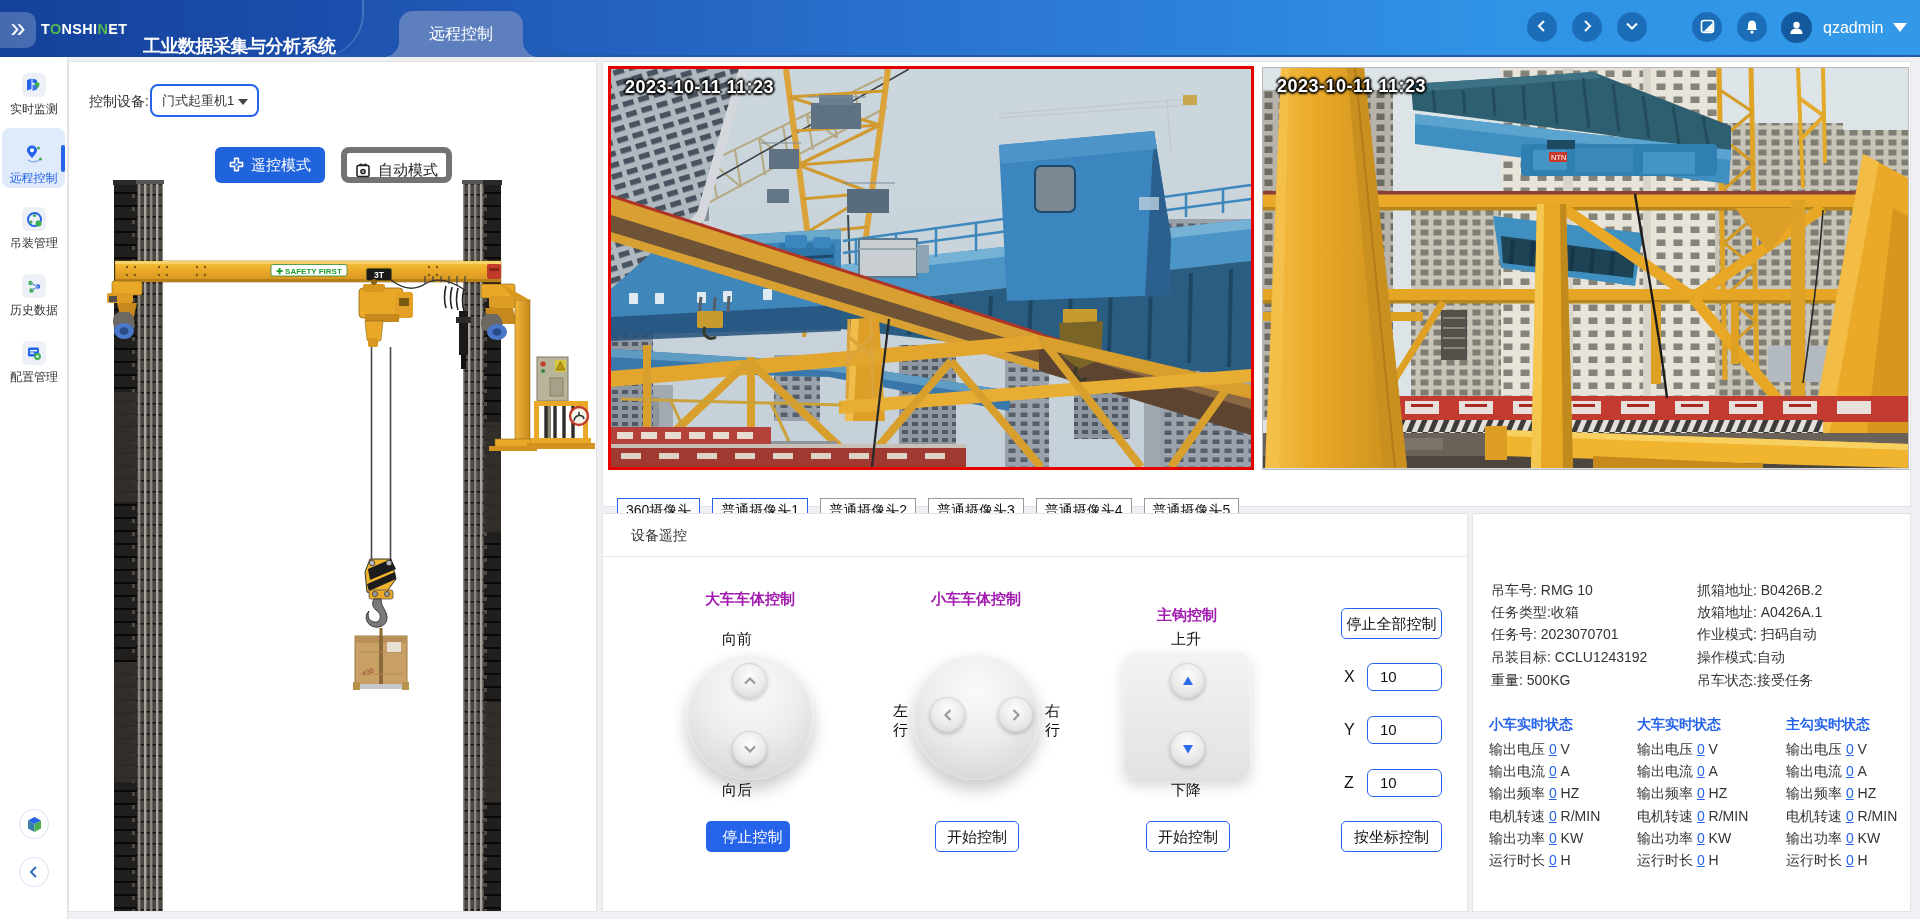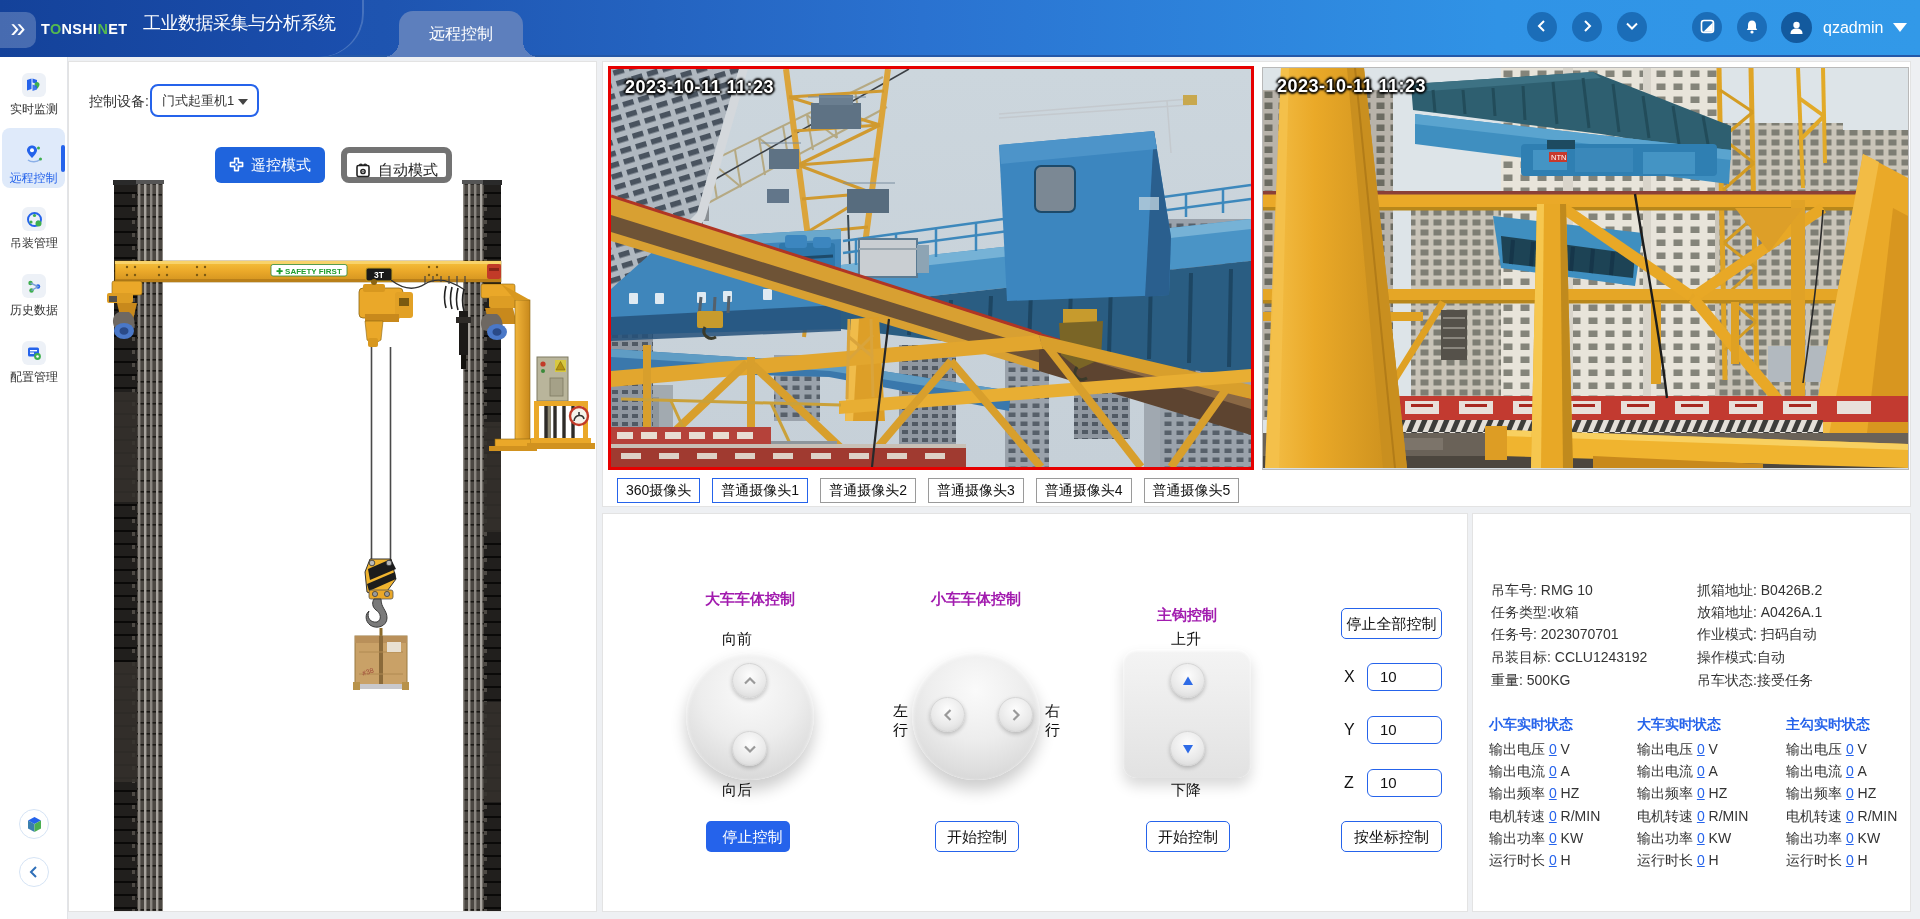--- a/index.html
+++ b/index.html
@@ -10,21 +10,21 @@
 .topbar { position:absolute; left:0; top:0; width:1920px; height:57px;
   background:linear-gradient(90deg,#1b4da9 0%,#1e54b0 20%,#2a72d0 48%,#3093e6 78%,#3299e8 100%);
   border-bottom:2px solid #2458a8; }
 .topbar .pill-dark { position:absolute; left:0; top:0; width:362px; height:57px;
   background:linear-gradient(90deg,#14429a,#1b4fae); border-radius:0 0 44px 0;
   box-shadow: 2px 0 0 rgba(255,255,255,0.18); }
 .collapse-pill { position:absolute; left:0; top:12px; width:36px; height:36px; border-radius:0 10px 10px 0;
   background:rgba(255,255,255,0.22); color:#fff; font-size:27px; line-height:33px; text-align:center; }
 .logo { position:absolute; left:41px; top:20px; font-size:15.5px; font-weight:bold; color:#fff; letter-spacing:0.4px; transform:scaleX(0.93); transform-origin:left; }
 .logo .g { color:#55b94f; }
-.sys-title { position:absolute; left:143px; top:11px; font-size:18px; font-weight:normal; color:#fff; letter-spacing:-0.5px; }
+.sys-title { position:absolute; left:143px; top:34px; font-size:18px; font-weight:bold; color:#fff; letter-spacing:-0.5px; }
 .tab { position:absolute; left:399px; top:11px; width:124px; height:46px; background:#5d7fbd; border-radius:14px 14px 0 0;
   color:#fff; font-size:16px; text-align:center; line-height:46px; }
 .tab:before { content:""; position:absolute; left:-16px; bottom:0; width:16px; height:16px; background:radial-gradient(circle at 0 0, transparent 16px, #5d7fbd 16px); }
 .tab:after { content:""; position:absolute; right:-16px; bottom:0; width:16px; height:16px; background:radial-gradient(circle at 16px 0, transparent 16px, #5d7fbd 16px); }
 .hbtn { position:absolute; top:12px; width:30px; height:30px; border-radius:50%; background:#1b6db8; color:#dfeefc; text-align:center; }
 .hbtn svg { margin-top:7px; }
 .uname { position:absolute; top:19px; left:1823px; color:#fff; font-size:16px; }
 .caret-dn { position:absolute; top:23px; left:1893px; width:0; height:0; border-left:7px solid transparent; border-right:7px solid transparent; border-top:9px solid #fff; }
 
 
@@ -54,21 +54,21 @@
   color:#fff; font-size:15px; text-align:center; line-height:36px; }
 .btn-auto { position:absolute; left:272px; top:85px; width:111px; height:36px; background:#fff; border:6px solid #737373; border-radius:8px;
   color:#222; font-size:15px; text-align:center; line-height:34px; }
 
 
 .cam1 { position:absolute; left:5px; top:4px; width:646px; height:404px; border:3px solid #e60000; background:#cdd6dd; }
 .cam2 { position:absolute; left:659px; top:5px; width:647px; height:403px; border:1px solid #b9b9b9; background:#d8dfe4; }
 .timestamp { position:absolute; left:14px; top:8px; color:#fff; font-size:18px; font-weight:bold;
   text-shadow:-2px 0 2px #000, 2px 0 2px #000, 0 -2px 2px #000, 0 2px 2px #000; letter-spacing:0.5px; }
 .cam-btns { position:absolute; left:14px; top:416px; display:flex; gap:12px; }
-.cam-btn { height:25px; padding:0 8px; background:#fff; border:1px solid #9a9a9a; font-size:14px; color:#111; line-height:23px; }
+.cam-btn { height:25px; padding:0 8px; background:#fff; border:1px solid #9a9a9a; font-size:14px; color:#111; line-height:23px;margin-top:20px; }
 .cam-btn.sel { border:1px solid #2563eb; }
 
 
 .ctl-title { position:absolute; font-size:15px; font-weight:bold; color:#a21caf; width:160px; text-align:center; }
 .ctl-lbl { position:absolute; font-size:15px; color:#111; }
 .dpad { position:absolute; width:128px; height:128px; border-radius:50%;
   background:radial-gradient(circle at 50% 30%, #fafafa 0%, #ededed 45%, #dedede 72%, #cccccc 100%);
   box-shadow:0 10px 16px rgba(0,0,0,0.2), inset 0 2px 4px #fff; }
 .squarepad { position:absolute; left:520px; top:135px; width:128px; height:129px; border-radius:14px;
   background:linear-gradient(180deg,#f4f4f4,#e2e2e2); box-shadow:0 8px 14px rgba(0,0,0,0.15), inset 0 2px 3px #fff; }
@@ -796,20 +796,21 @@
     <div class="cam-btn sel">360摄像头</div>
     <div class="cam-btn sel">普通摄像头1</div>
     <div class="cam-btn">普通摄像头2</div>
     <div class="cam-btn">普通摄像头3</div>
     <div class="cam-btn">普通摄像头4</div>
     <div class="cam-btn">普通摄像头5</div>
   </div>
 </div>
 
 <div class="panel remote-panel">
+  <div class="phead">设备遥控</div>
   <div class="ctl-title" style="left:67px; top:76px;">大车车体控制</div>
   <div class="ctl-title" style="left:293px; top:76px;">小车车体控制</div>
   <div class="ctl-title" style="left:504px; top:76px;margin-top:16px;">主钩控制</div>
   <div class="ctl-lbl" style="left:119px; top:116px;">向前</div>
   <div class="ctl-lbl" style="left:119px; top:267px;">向后</div>
   <div class="dpad" style="left:83px; top:138px;"></div>
   <div class="pad-btn" style="left:129px; top:149px;">
       <svg width="18" height="18" viewBox="0 0 18 18">
         <path d="M4 11.5 L9 6.5 L14 11.5" stroke="#999" stroke-width="2.2" fill="none"></path>
       </svg>

